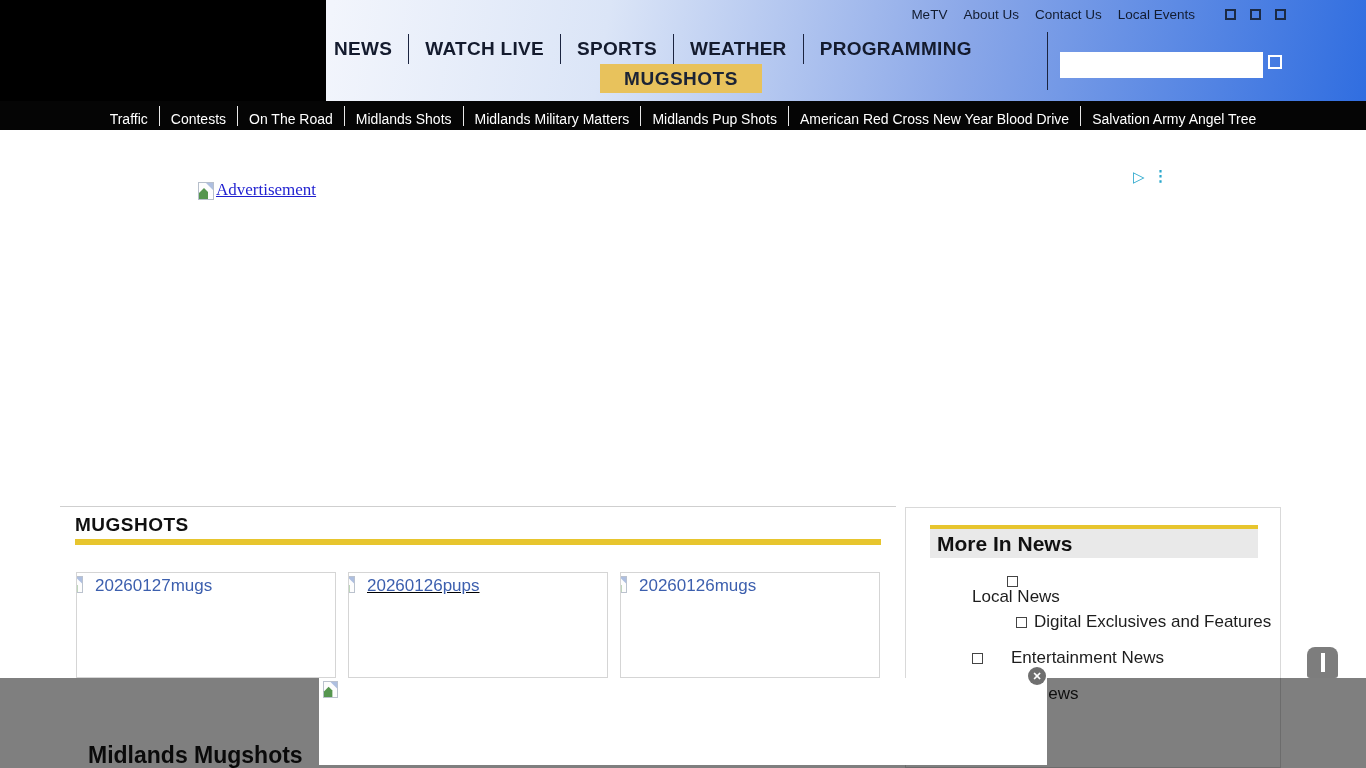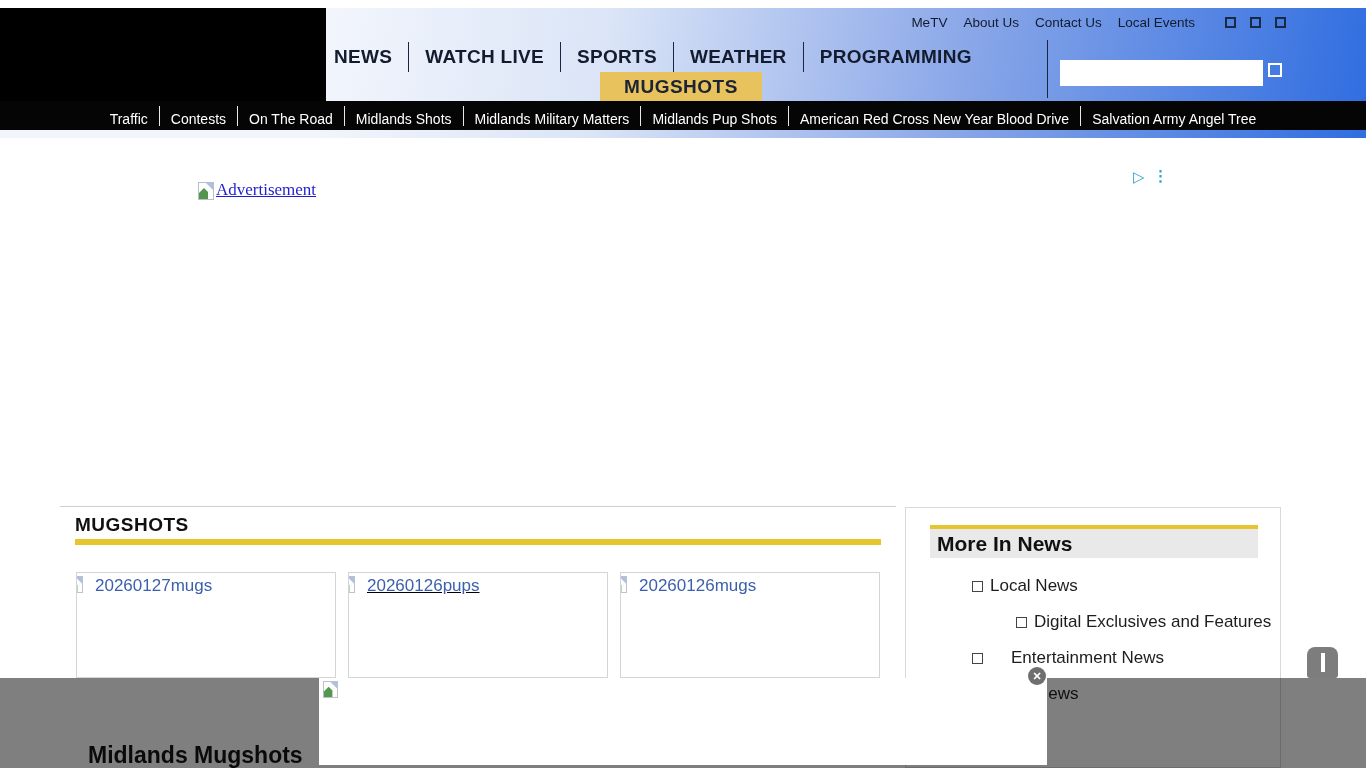--- a/index.html
+++ b/index.html
@@ -1,21 +1,21 @@
 <!DOCTYPE html>
 <html><head>
 <meta charset="utf-8">
 <style>
   * { margin:0; padding:0; box-sizing:border-box; }
   html,body { width:1366px; height:768px; }
   body { font-family:"Liberation Sans", sans-serif; background:#fff; overflow:hidden; }
   #canvas { position:relative; width:1366px; height:768px; background:#fff; overflow:hidden; }
 
   
-  .header { position:absolute; left:0; top:8px; width:1366px; height:130px;
+  .header { position:absolute; left:0; top:0; width:1366px; height:130px;
             background:linear-gradient(100deg,#f2f5fc 24%,#dbe5f7 44%,#8aa7e8 70%,#2f6de0 100%); }
   .logo-block { position:absolute; left:0; top:0; width:326px; height:101px; background:#000; cursor:pointer; }
 
   .top-links { position:absolute; top:7px; right:80px; display:flex; align-items:center; }
   .top-link { font-size:13.5px; color:#121c30; margin-right:16px; cursor:pointer; white-space:nowrap; }
   .sq-icon { width:11px; height:11px; border:2px solid #1b2a44; margin-left:14px; cursor:pointer; }
 
   .main-nav { position:absolute; left:318px; top:34px; display:flex; align-items:flex-start; }
   .nav-item { font-size:19px; font-weight:bold; color:#141b2e; line-height:30px; padding:0 16px;
               letter-spacing:.3px; white-space:nowrap; cursor:pointer; }
@@ -62,21 +62,21 @@
 
   
   .sidebar { position:absolute; left:905px; top:507px; width:376px; height:261px; border:1px solid #d9d9d9;
              background:#fff; }
   .sb-head { position:absolute; left:24px; top:17px; width:328px; height:33px; background:#e9e9e9;
              border-top:4px solid #e7c52e; line-height:29px; padding-left:7px; font-size:21px;
              font-weight:bold; color:#111; }
   .sb-item { position:absolute; left:66px; display:flex; align-items:center; cursor:pointer; }
   .sb-bullet { width:11px; height:11px; border:1px solid #444; margin-right:7px; flex:none; }
   .sb-label { font-size:17px; color:#1d1d1d; white-space:nowrap; }
-  .sb-i1 { top:68px; } .sb-i2 { top:104px;padding-left:44px; } .sb-i3 { top:140px;gap:21px; } .sb-i4 { top:176px; }
+  .sb-i1 { top:68px;flex-direction:column; } .sb-i2 { top:104px;padding-left:44px; } .sb-i3 { top:140px;gap:21px; } .sb-i4 { top:176px; }
   .sb-i4 .sb-label { margin-left:64px; }
 
   
   .backdrop { position:absolute; left:0; top:678px; width:1366px; height:90px; background:rgba(0,0,0,.5);
               z-index:50; }
   .anchor-ad { position:absolute; left:319px; top:678px; width:728px; height:87px; background:#fff; z-index:60; }
   .anchor-ad svg { position:absolute; left:4px; top:3px; }
   .ad-close { position:absolute; left:1028px; top:667px; width:18px; height:18px; border-radius:50%;
               background:#6f6f6f; color:#fff; font-size:11px; font-weight:bold; text-align:center;
               line-height:18px; z-index:70; cursor:pointer; border:none; }

